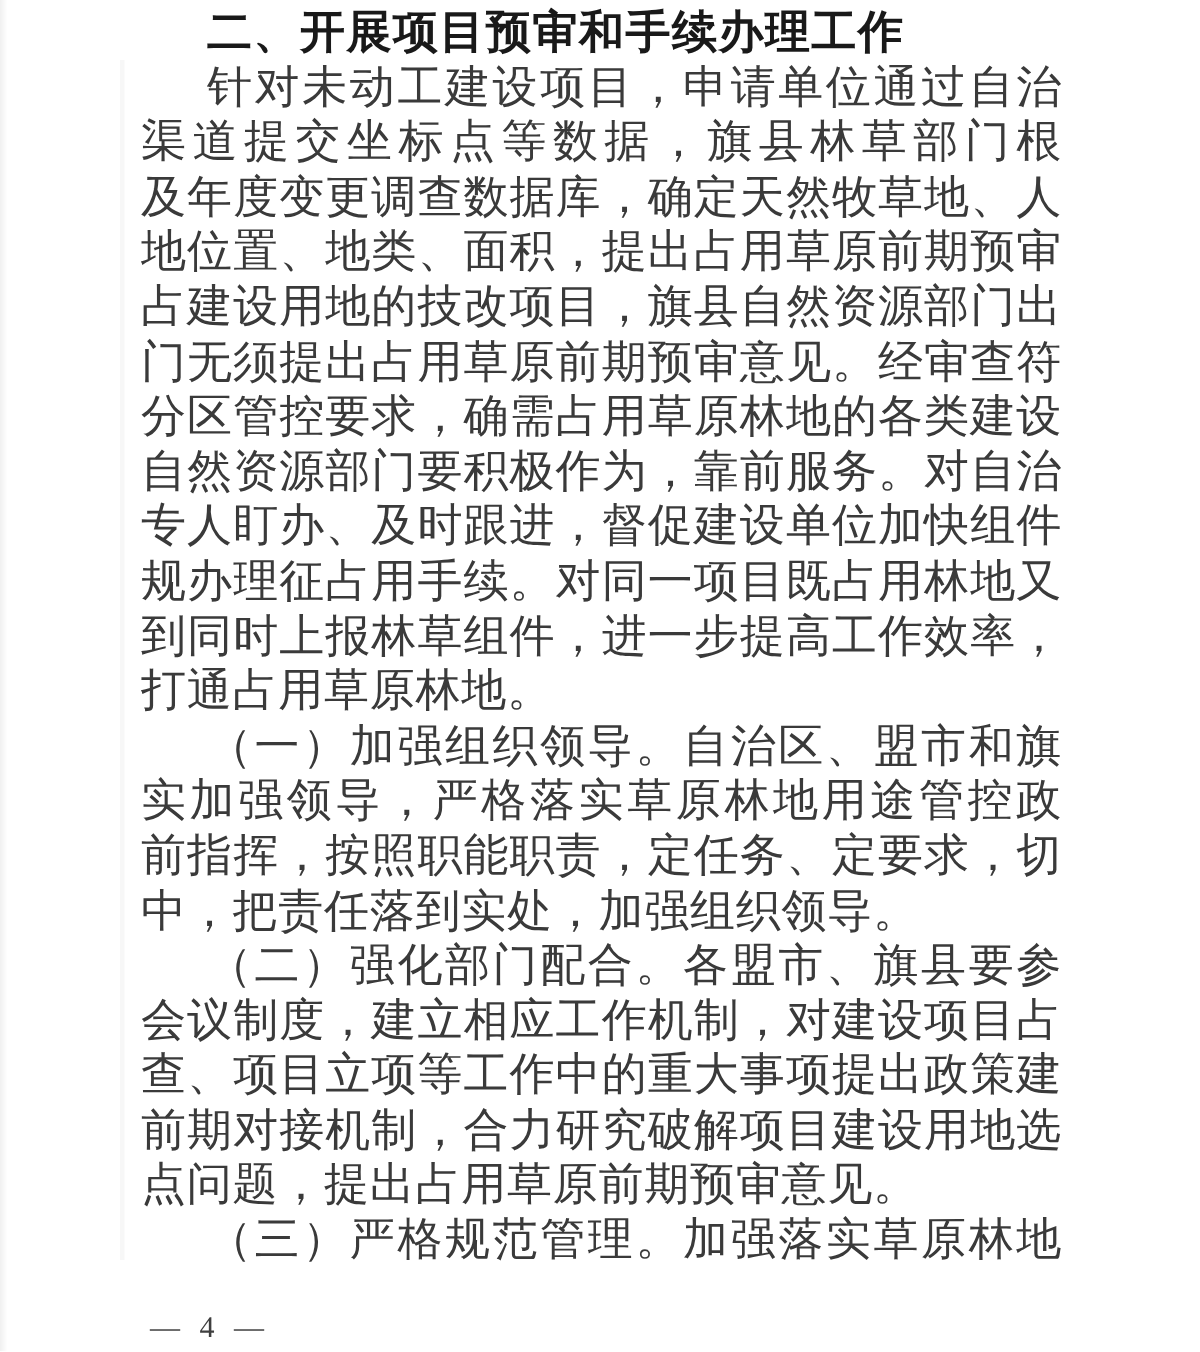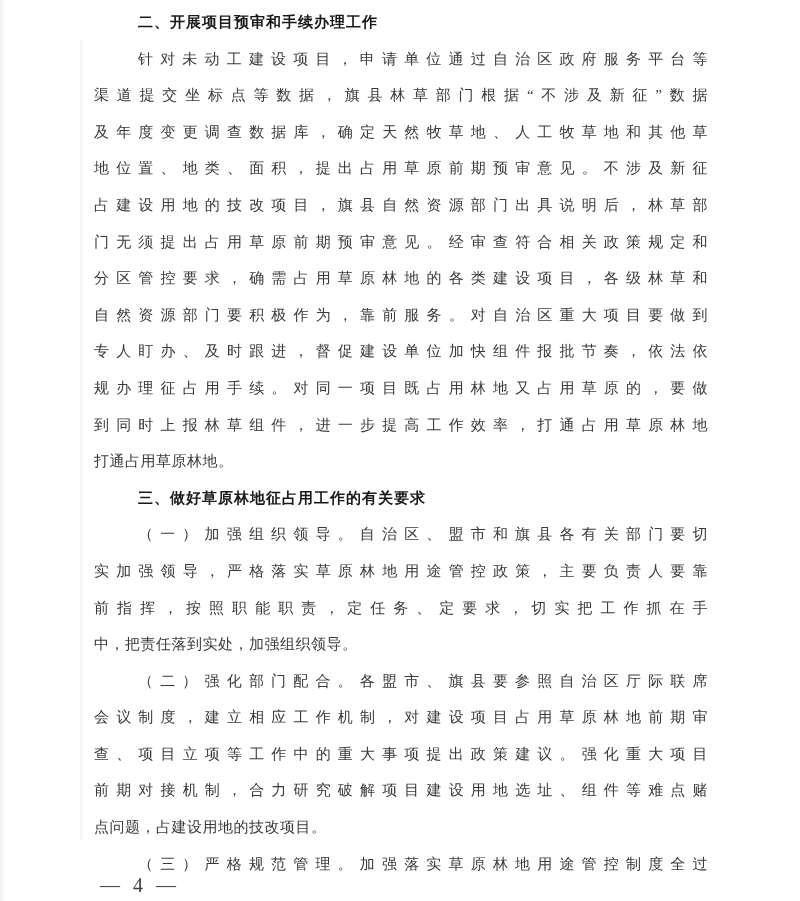--- a/index.html
+++ b/index.html
@@ -36,21 +36,21 @@
   .textblock {
     position: absolute;
     left: 94px;
     top: 4px;
     width: 614px;
   }
   .ln {
     width: 614px;
     height: 36.6px;
     line-height: 36.6px;
-    font-size: 15px;
+    font-size: 30px;
     color: #3a3a3a;
     letter-spacing: 0.5px;
     text-align: justify;
     text-align-last: left;
     text-justify: inter-character;
     white-space: normal;
     overflow: hidden;
   }
   .ln.fill {
     text-align-last: justify;
@@ -89,27 +89,26 @@
     <div class="ln fill">及年度变更调查数据库，确定天然牧草地、人工牧草地和其他草</div>
     <div class="ln fill">地位置、地类、面积，提出占用草原前期预审意见。不涉及新征</div>
     <div class="ln fill">占建设用地的技改项目，旗县自然资源部门出具说明后，林草部</div>
     <div class="ln fill">门无须提出占用草原前期预审意见。经审查符合相关政策规定和</div>
     <div class="ln fill">分区管控要求，确需占用草原林地的各类建设项目，各级林草和</div>
     <div class="ln fill">自然资源部门要积极作为，靠前服务。对自治区重大项目要做到</div>
     <div class="ln fill">专人盯办、及时跟进，督促建设单位加快组件报批节奏，依法依</div>
     <div class="ln fill">规办理征占用手续。对同一项目既占用林地又占用草原的，要做</div>
     <div class="ln fill">到同时上报林草组件，进一步提高工作效率，打通占用草原林地</div>
     <div class="ln">打通占用草原林地。</div>
-    <div class="ln h ind">三、做好草原林地征占用工作的有关要求</div>
     <div class="ln ind fill">（一）加强组织领导。自治区、盟市和旗县各有关部门要切</div>
     <div class="ln fill">实加强领导，严格落实草原林地用途管控政策，主要负责人要靠</div>
     <div class="ln fill">前指挥，按照职能职责，定任务、定要求，切实把工作抓在手</div>
     <div class="ln">中，把责任落到实处，加强组织领导。</div>
     <div class="ln ind fill">（二）强化部门配合。各盟市、旗县要参照自治区厅际联席</div>
     <div class="ln fill">会议制度，建立相应工作机制，对建设项目占用草原林地前期审</div>
     <div class="ln fill">查、项目立项等工作中的重大事项提出政策建议。强化重大项目</div>
     <div class="ln fill">前期对接机制，合力研究破解项目建设用地选址、组件等难点赌</div>
-    <div class="ln">点问题，占建设用地的技改项目。</div>
+    <div class="ln">点问题，提出占用草原前期预审意见。</div>
     <div class="ln ind fill">（三）严格规范管理。加强落实草原林地用途管控制度全过</div>
   </div>
 
   <div class="pagenum">— 4 —</div>
 </div>
 
 </body></html>

